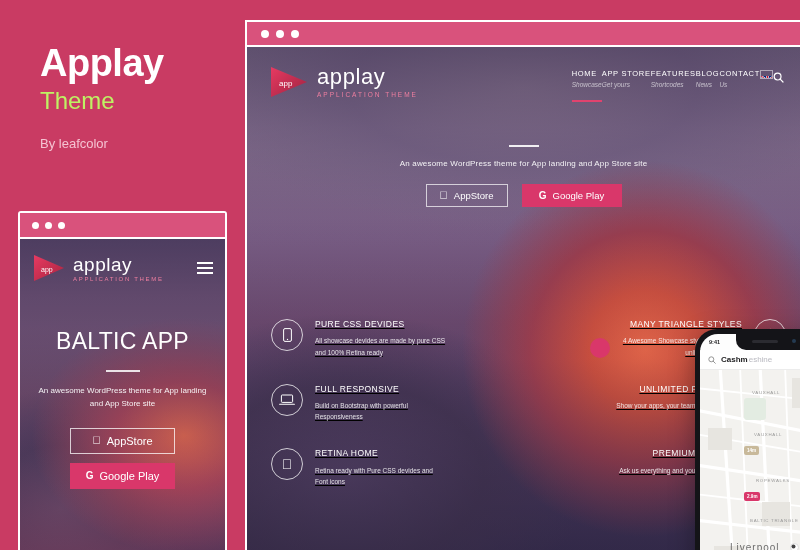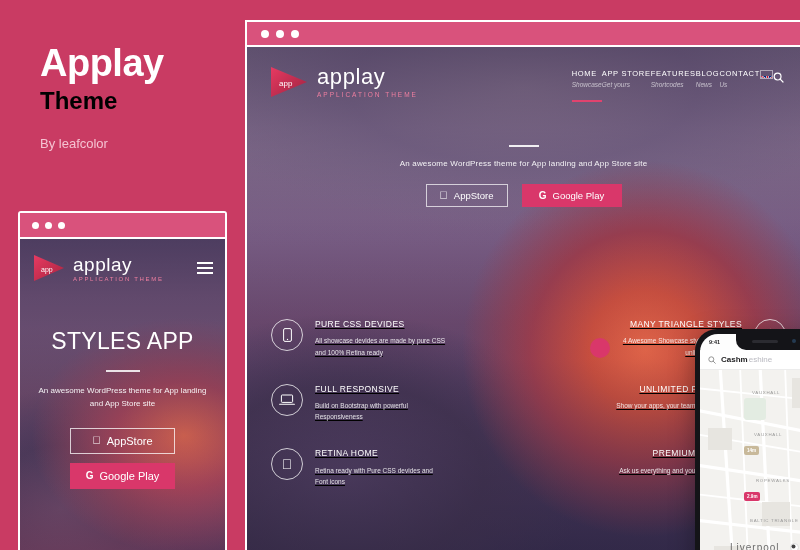--- a/index.html
+++ b/index.html
@@ -17,21 +17,21 @@
     width: 245px; height: 550px;
     background: #c93b63;
     overflow: hidden;
   }
   .brand-block { position: absolute; left: 40px; top: 44px; }
   .brand-title {
     font-size: 38px; font-weight: bold; color: #ffffff;
     letter-spacing: -0.5px; line-height: 1.05;
   }
   .brand-sub {
-    font-size: 24px; font-weight: 700; color: #000000;
+    font-size: 24px; font-weight: 400; color: #bef264;
     margin-top: 4px; line-height: 1.1;
   }
   .brand-author {
     font-size: 13px; color: #f5c3d2; margin-top: 22px;
   }
 
   
   .mobile-mock {
     position: absolute; left: 18px; top: 211px;
     width: 209px; height: 345px;
@@ -311,21 +311,21 @@
             </div>
           </div>
           <div class="hamburger">
             <span></span>
               <span></span>
               <span></span>
           </div>
         </div>
 
         <div class="mock-hero">
-          <div class="mock-h1">STYLES APP</div>
+          <div class="mock-h1">BALTIC APP</div>
           <div class="mock-divider"></div>
           <div class="mock-sub">An awesome WordPress theme for App landing and App Store site</div>
           <div class="mock-btn-outline">
             <span class="apple-glyph"></span>
             <span>AppStore</span>
           </div>
           <div class="mock-btn-pink">
             <span class="g-glyph">G</span>
             <span>Google Play</span>
           </div>

